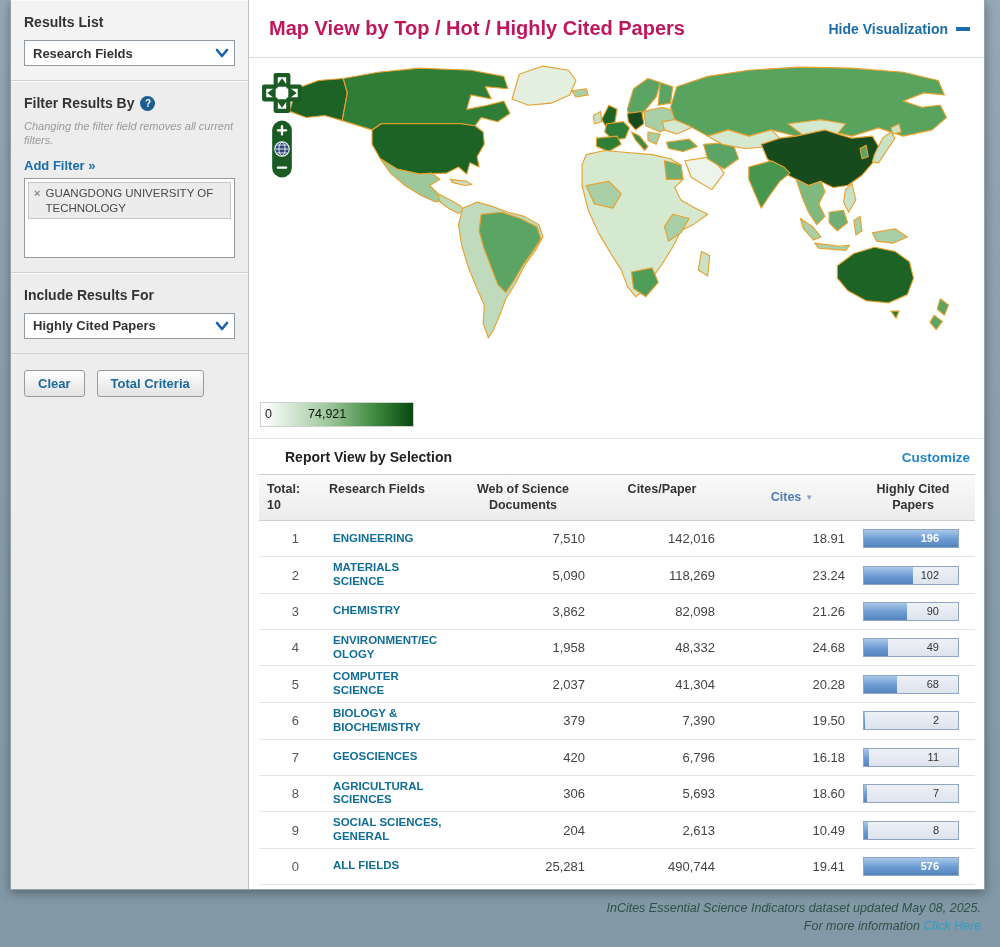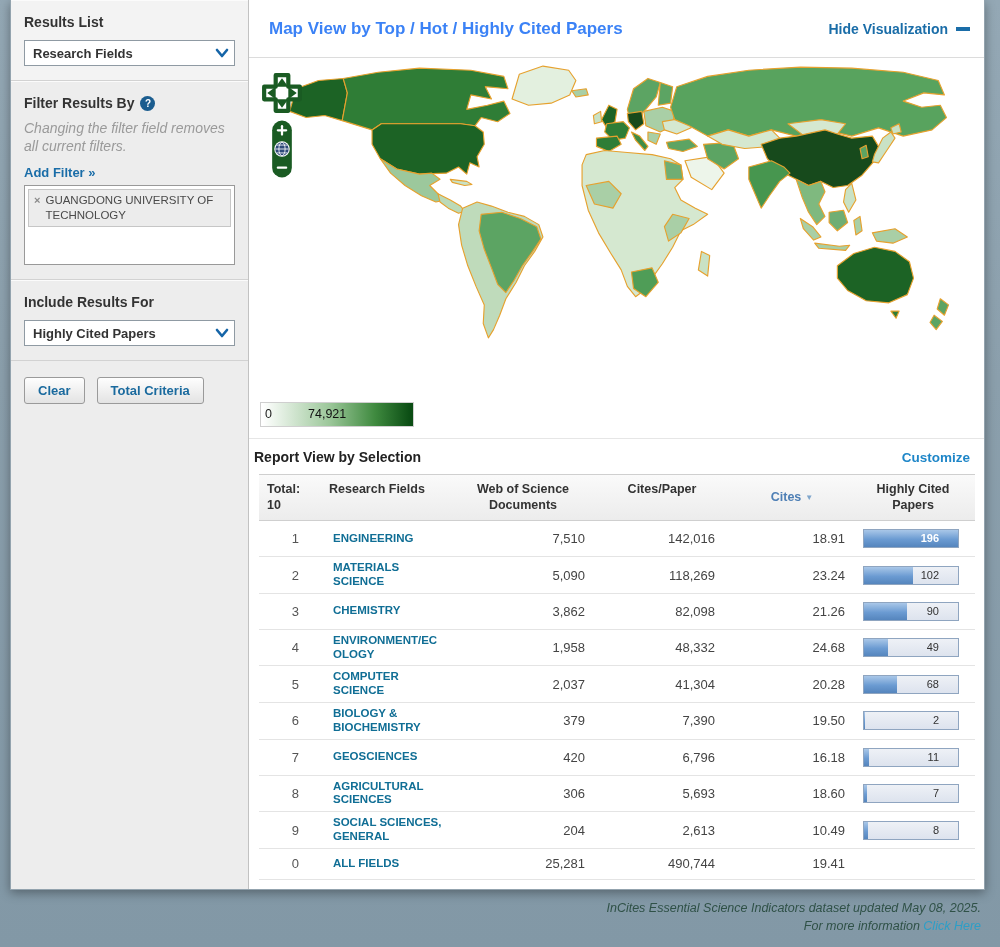--- a/index.html
+++ b/index.html
@@ -23,57 +23,57 @@
     display:flex;justify-content:space-between;align-items:center;height:26px;
     background:#fff;border:1px solid #8f9aa3;padding:0 5px 0 8px;cursor:pointer;box-sizing:border-box;
   }
   .selectbox .sel-label{font-weight:bold;font-size:13px;color:#333;}
   .chev{width:14px;height:10px;}
   .help-badge{
     display:inline-flex;align-items:center;justify-content:center;
     width:15px;height:15px;border-radius:50%;background:#1b5d8f;color:#fff;
     font-size:10px;font-weight:bold;cursor:pointer;
   }
-  .filter-note{font-style:italic;font-size:14px;color:#9a9a9a;line-height:1.3;margin:-2px 0 8px 0;}
+  .filter-note{font-style:italic;font-size:11px;color:#9a9a9a;line-height:1.3;margin:-2px 0 8px 0;}
   .add-filter{font-weight:bold;font-size:13px;color:#1a6da8;cursor:pointer;display:inline-block;margin-bottom:5px;}
   .filter-box{background:#fff;border:1px solid #999;height:72px;padding:3px;box-sizing:content-box;}
   .filter-tag{
     background:#ececec;border:1px solid #c6c6c6;padding:3px 5px;
     font-size:11.5px;color:#4a4a4a;display:flex;gap:5px;line-height:1.3;
   }
   .tag-x{color:#8a8a8a;font-weight:bold;cursor:pointer;font-size:11px;}
   .btn-row{display:flex;gap:12px;padding:16px 13px;}
   .btn{
     background:linear-gradient(180deg,#fefefe,#e3e3e3);
     border:1px solid #9a9a9a;border-radius:3px;padding:5px 13px;
     font-weight:bold;font-size:13px;color:#1a6a9e;cursor:pointer;
     font-family:"Liberation Sans",sans-serif;
   }
   
   .main{flex:1;background:#fff;display:flex;flex-direction:column;min-width:0;}
   .main-header{
     height:57px;display:flex;align-items:center;justify-content:space-between;
     padding:0 14px 0 20px;border-bottom:1px solid #dcdcdc;
   }
-  .map-title{font-weight:bold;font-size:17px;color:#3b82f6;}
+  .map-title{font-weight:bold;font-size:20px;color:#be185d;}
   .hide-link{display:flex;align-items:center;gap:8px;color:#1a6da8;font-weight:bold;font-size:14px;cursor:pointer;}
   .collapse-dash{display:inline-block;width:14px;height:4px;background:#1a6da8;}
   
   .map-zone{position:relative;height:380px;border-bottom:1px solid #e6e6e6;}
   .world-svg{position:absolute;left:16px;top:6px;}
   .map-controls{position:absolute;left:12px;top:14px;display:flex;flex-direction:column;align-items:center;gap:6px;}
   .legend{
     position:absolute;left:11px;bottom:11px;width:152px;height:23px;
     background:linear-gradient(90deg,#ffffff 1%,#9cc79a 45%,#3f8a3f 75%,#0b4d14 98%);
     border:1px solid #cfcfcf;
   }
   .legend .lg-min{position:absolute;left:4px;top:4px;font-size:12.5px;color:#1a1a1a;}
   .legend .lg-max{position:absolute;left:47px;top:4px;font-size:12.5px;color:#111;}
   
-  .report-header{display:flex;justify-content:space-between;align-items:center;padding:10px 14px 9px 5px;}
+  .report-header{display:flex;justify-content:space-between;align-items:center;padding:10px 14px 9px 36px;}
   .report-title{font-weight:bold;font-size:14px;color:#222;}
   .customize{font-weight:bold;font-size:13.5px;color:#1e86c8;cursor:pointer;}
   .rtable{margin:0 9px 0 10px;}
   .thead,.trow{display:grid;grid-template-columns:50px 140px 148px 130px 130px 112px;}
   .thead{
     background:linear-gradient(180deg,#fafafa,#ececec);
     border-top:1px solid #cfcfcf;border-bottom:1px solid #cfcfcf;
   }
   .th{font-weight:bold;font-size:12.5px;color:#333;padding:7px 4px;text-align:center;line-height:1.25;}
   .th.left{text-align:left;padding-left:8px;}
@@ -424,20 +424,26 @@
   </div>
 
   <div class="trow">
     <div class="td rank">0</div>
     <div class="td">
               <span class="field-link">ALL FIELDS</span>
             </div>
     <div class="td num">25,281</div>
     <div class="td num">490,744</div>
     <div class="td num">19.41</div>
+    <div class="td">
+      <div class="bar full">
+        <div class="bar-fill" style="width: 100%;"></div>
+        <span class="bar-value">576</span>
+      </div>
+    </div>
   </div>
 </div>
     </div>
 
   </div>
 </div>
 
 <div class="page-footer">
   <div>InCites Essential Science Indicators dataset updated May 08, 2025.</div>
   <div>

